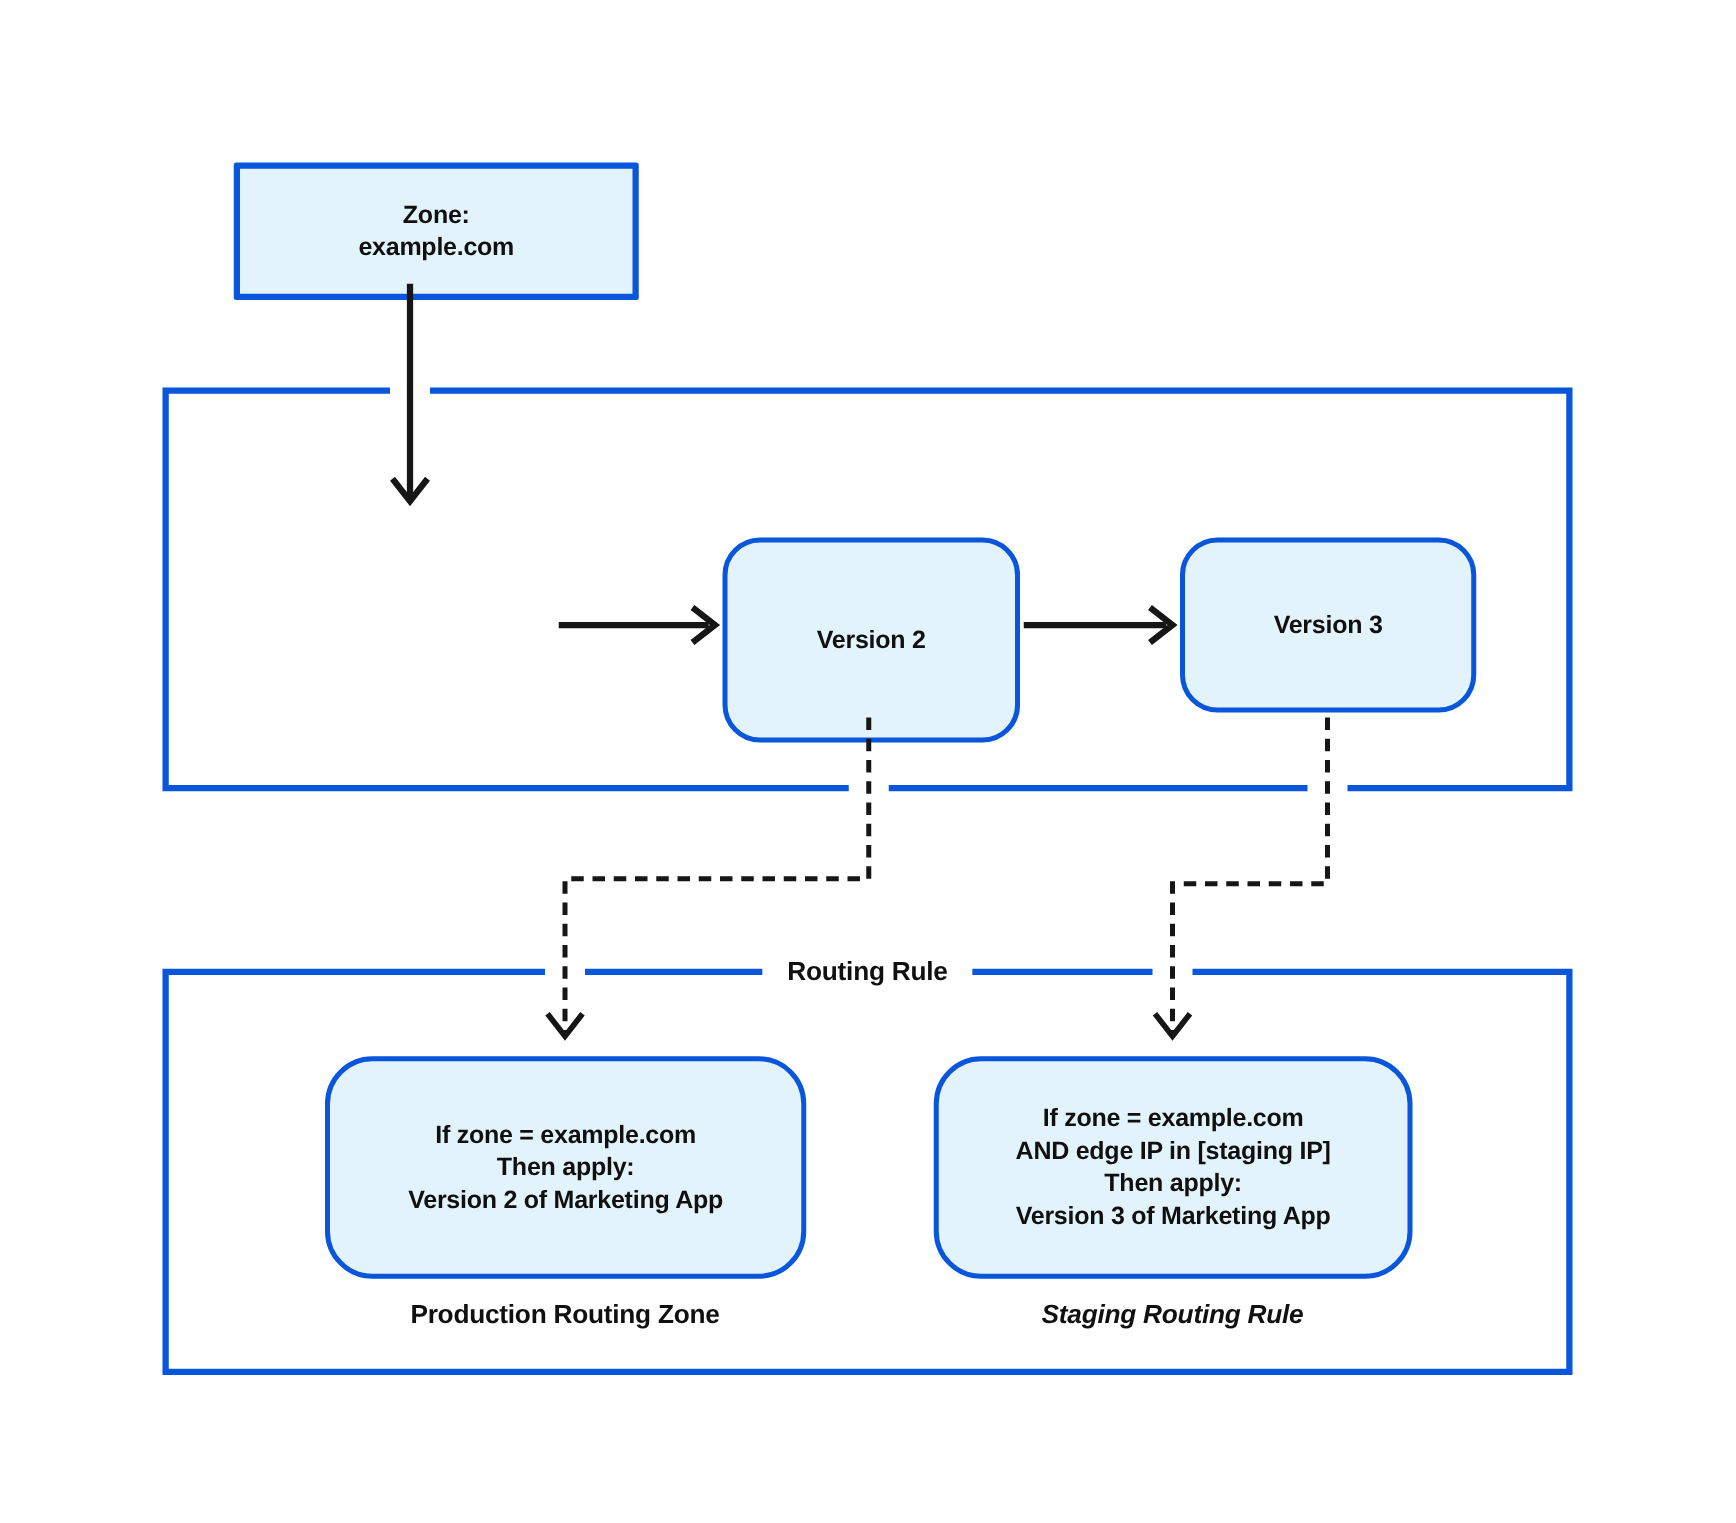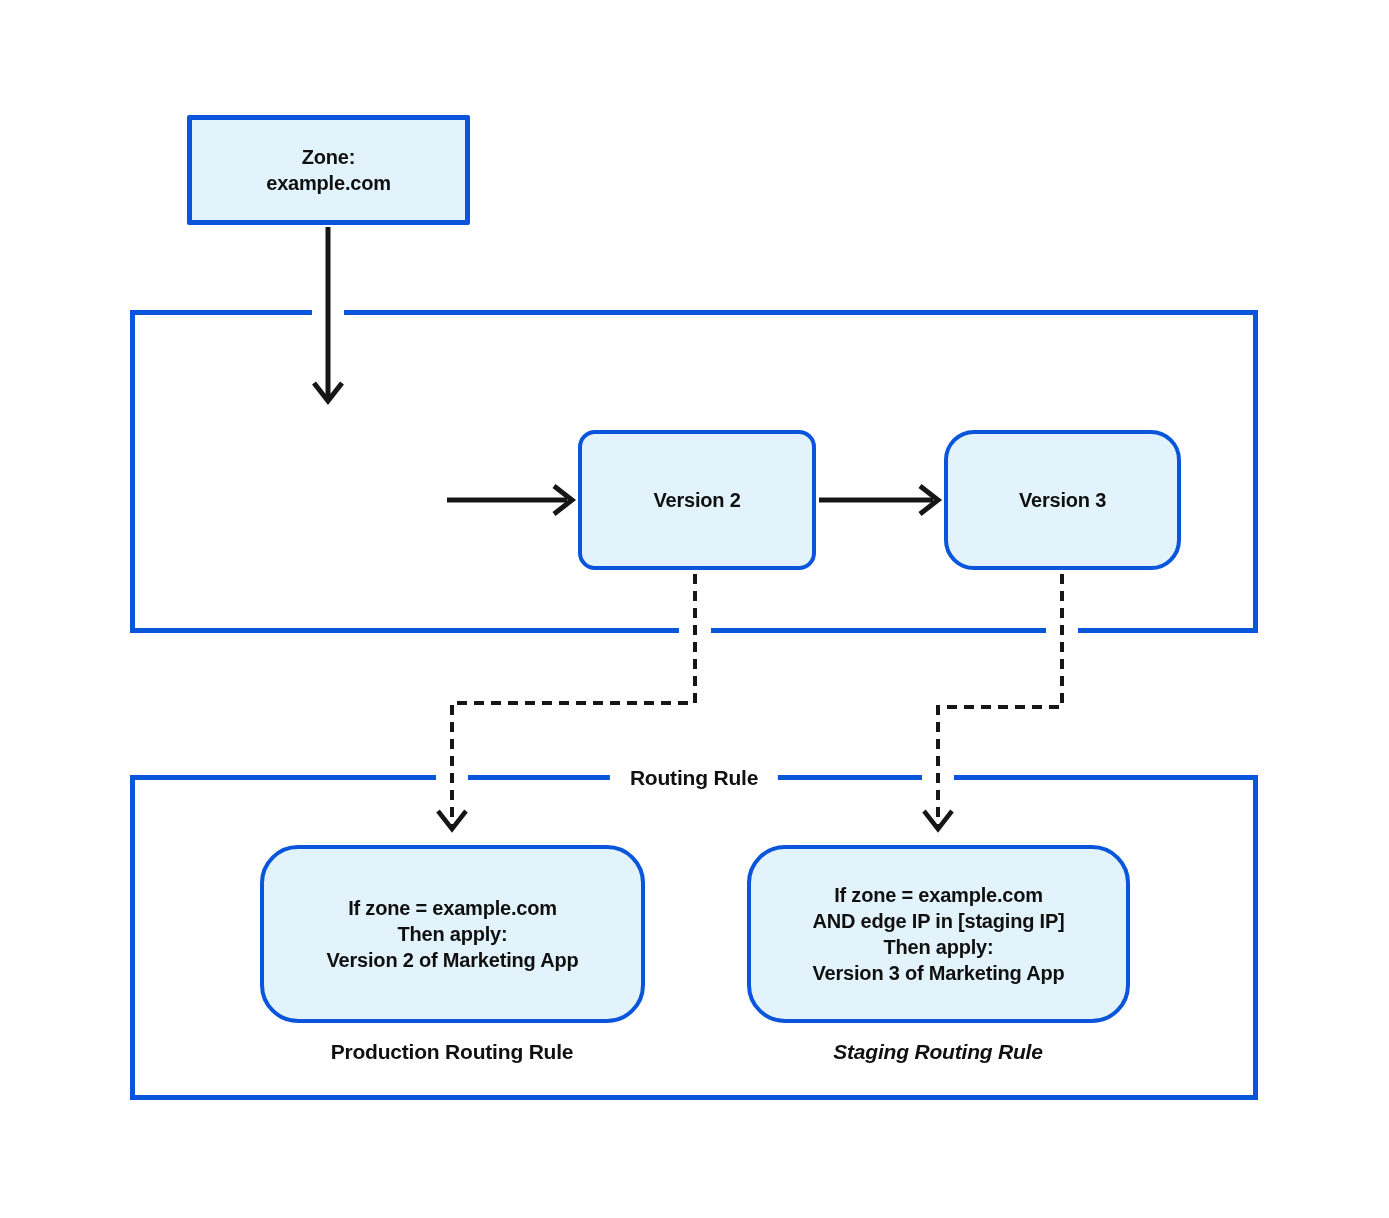--- a/index.html
+++ b/index.html
@@ -80,43 +80,43 @@
     height: 1218px;
     z-index: 5;
     pointer-events: none;
   }
 </style>
 </head>
 <body>
 
 <div id="canvas">
 
-  <div class="node zone" style="left:187px; top:115px; width:283px; height:110px;">
+  <div class="node zone" style="left:187px; top:130px; width:324px; height:110px;">
     <span class="multiline">Zone:
 example.com</span>
   </div>
 
   <div class="group" style="left:130px; top:310px; width:1128px; height:323px;"></div>
 
-  <div class="node" style="left:578px; top:430px; width:238px; height:140px;border-radius:17px;">
+  <div class="node" style="left:578px; top:430px; width:238px; height:164px;">
     <span>Version 2</span>
   </div>
   <div class="node" style="left:944px; top:430px; width:237px; height:140px;">
     <span>Version 3</span>
   </div>
 
   <div class="group" style="left:130px; top:775px; width:1128px; height:325px;"></div>
   <div class="group-title" style="left:694px; top:778px;">Routing Rule</div>
 
   <div class="node rule" style="left:260px; top:845px; width:385px; height:178px;">
     <span class="multiline">If zone = example.com
 Then apply:
 Version 2 of Marketing App</span>
   </div>
-  <div class="caption" style="left:452px; top:1040px;">Production Routing Rule</div>
+  <div class="caption" style="left:452px; top:1040px;">Production Routing Zone</div>
 
   <div class="node rule" style="left:747px; top:845px; width:383px; height:178px;">
     <span class="multiline">If zone = example.com
 AND edge IP in [staging IP]
 Then apply:
 Version 3 of Marketing App</span>
   </div>
   <div class="caption" style="left:938px; top:1040px;font-style:italic;">Staging Routing Rule</div>
 
   <svg id="connectors" viewBox="0 0 1389 1218" xmlns="http://www.w3.org/2000/svg">

